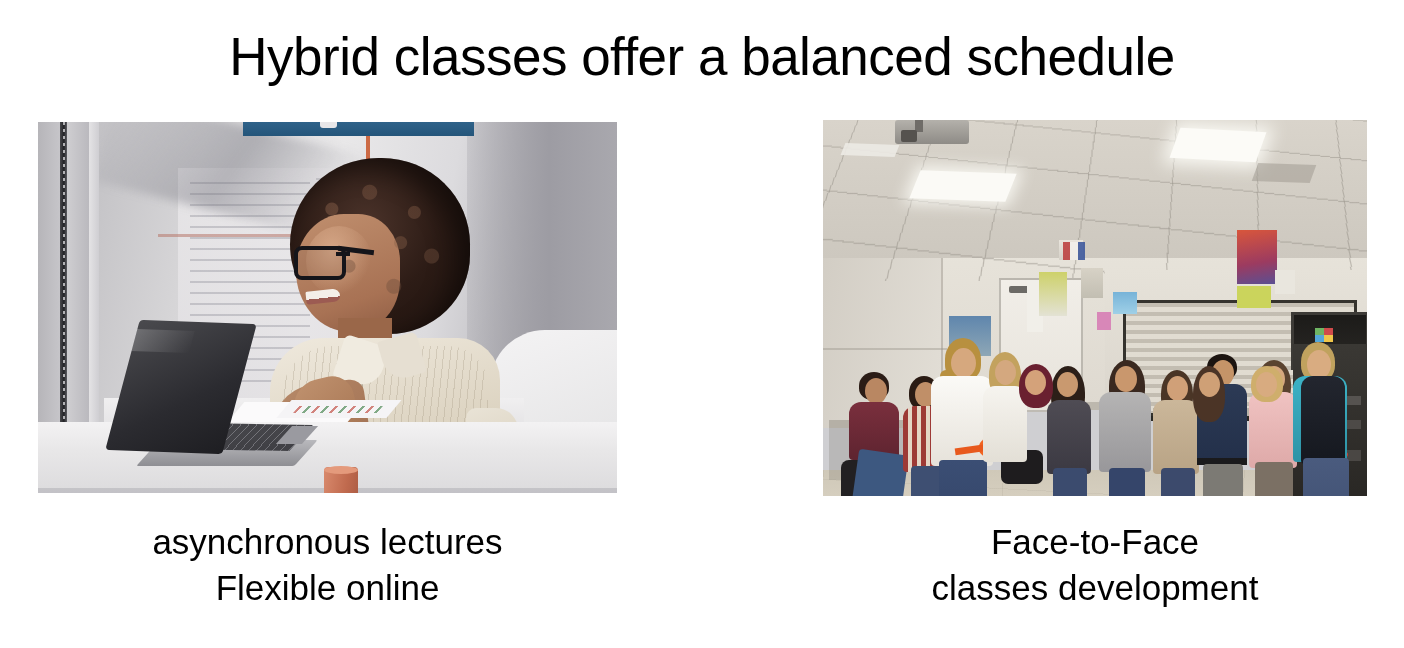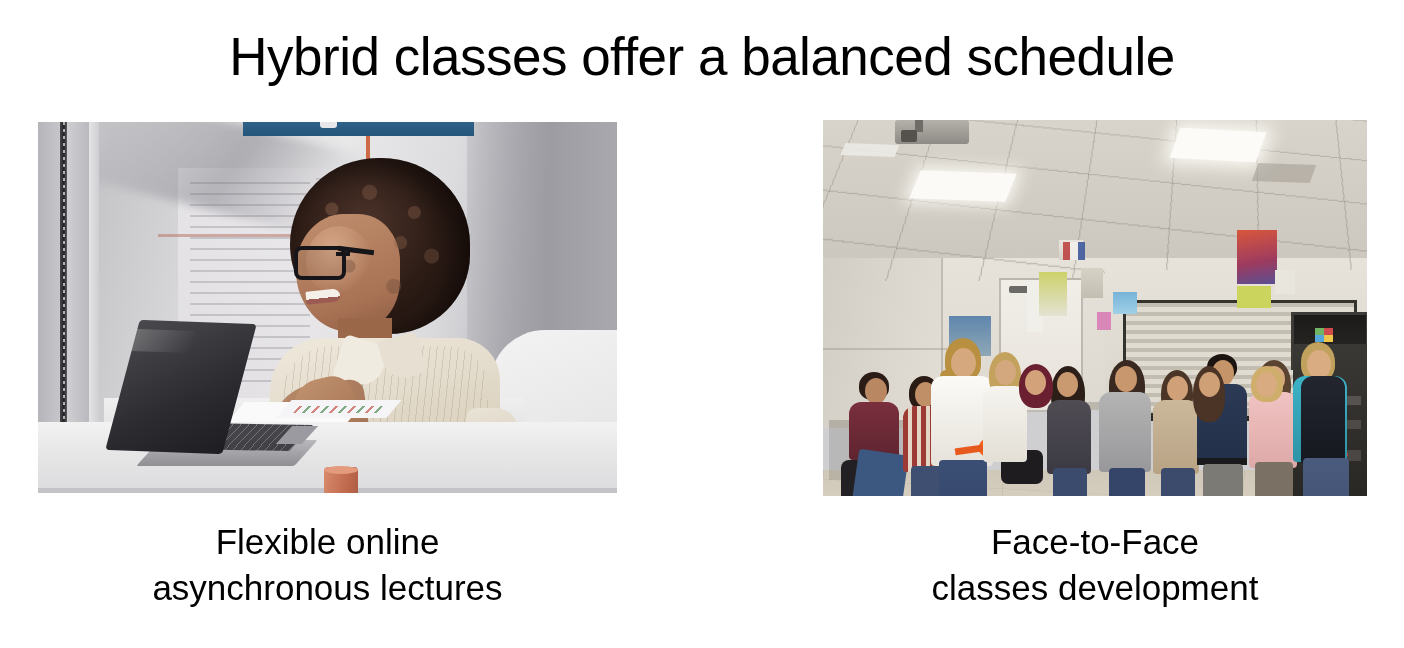--- a/index.html
+++ b/index.html
@@ -614,20 +614,20 @@
 
   </div>
 
   <div class="p">
     <div class="hair" style="left:428px; top:246px; width:32px; height:36px; background:#cfae6c;"></div>
     <div class="head" style="left:433px; top:252px; width:21px; height:25px; background:#d8ab80;"></div>
   </div>
 </div>
 
 <div class="slide-caption cap-left">
+  <div>asynchronous lectures</div>
   <div>Flexible online</div>
-  <div>asynchronous lectures</div>
 </div>
 
 <div class="slide-caption cap-right">
   <div>Face-to-Face</div>
   <div>classes development</div>
 </div>
 
 </body></html>

